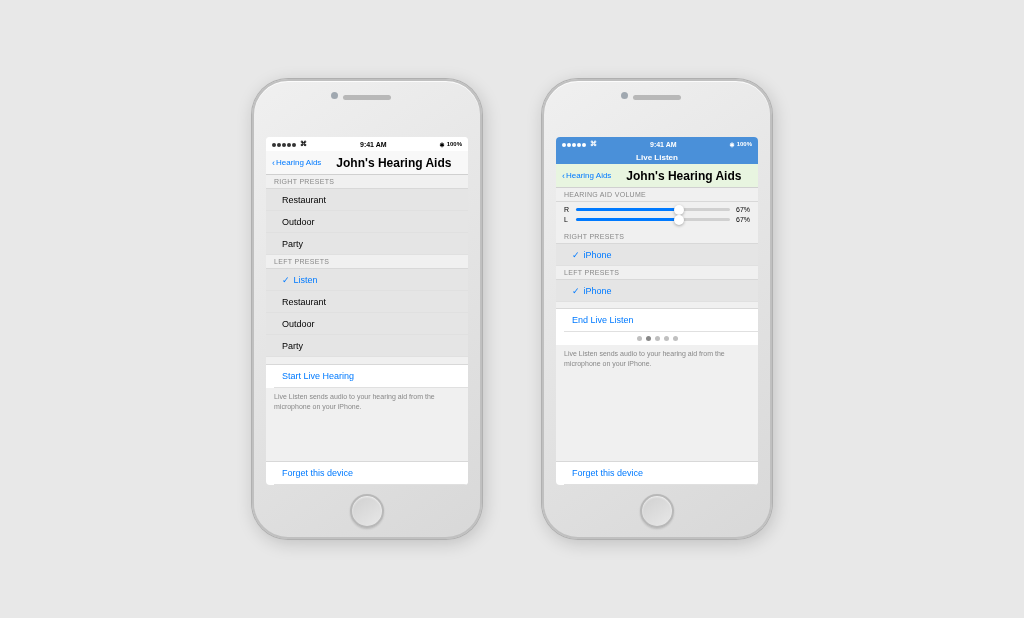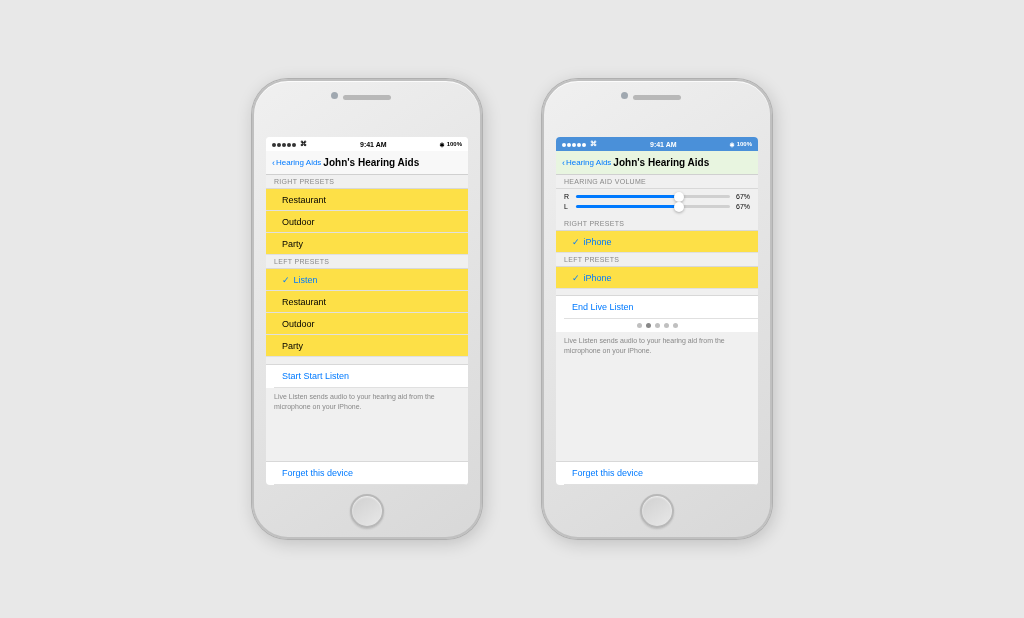--- a/index.html
+++ b/index.html
@@ -125,42 +125,42 @@
     }
     .back-btn {
       color: #007AFF;
       font-size: 8px;
       display: flex;
       align-items: center;
       gap: 1px;
     }
     .back-chevron { font-size: 9px; }
     .nav-title {
-      font-size: 10px;
+      font-size: 12px;
       font-weight: 700;
       color: #000;
-      margin-left: 2px;
+      margin-left: 15px;
       white-space: nowrap;
     }
     .nav-bar { position: relative; }
     
     .section-header {
       background: #f0f0f0;
       padding: 3px 8px;
       font-size: 7px;
       color: #888;
       text-transform: uppercase;
       letter-spacing: 0.3px;
       font-weight: 500;
       border-bottom: 0.5px solid #d8d8d8;
       flex-shrink: 0;
     }
     
     .list-row {
-      background: #fde047;
+      background: #e5e5e5;
       padding: 5px 16px;
       border-bottom: 0.5px solid #e0e0e0;
       display: flex;
       align-items: center;
       font-size: 9px;
       color: #000;
       flex-shrink: 0;
       min-height: 22px;
     }
     .list-row.selected { color: #007AFF; }
@@ -310,21 +310,21 @@
       <div class="list-row">
         <span>Outdoor</span>
       </div>
       <div class="list-row">
         <span>Party</span>
       </div>
 
       <div class="section-header" style="min-height:8px;"></div>
 
       <div class="action-row">
-        <span>Start Start Listen</span>
+        <span>Start Live Hearing</span>
       </div>
       <div class="action-desc">Live Listen sends audio to your hearing aid from the microphone on your iPhone.</div>
       <div class="spacer"></div>
       <div class="section-header" style="min-height:6px;"></div>
       <div class="action-row">
         <span>Forget this device</span>
       </div>
     </div>
     <div class="phone-bottom">
       <div class="home-btn"></div>
@@ -345,20 +345,21 @@
           </div>
           <span class="wifi-icon" style="color:#fff;">⌘</span>
         </div>
         <div class="status-time" style="color:#fff;">9:41 AM</div>
         <div class="status-right" style="color:#fff;">
           <span>✱</span>
           <span>100%</span>
         </div>
       </div>
 
+      <div style="background:#4A90D9; text-align:center; padding:2px; font-size:8px; font-weight:700; color:#fff; flex-shrink:0;">Live Listen</div>
 
       <div class="nav-bar nav-highlight">
         <div class="back-btn">
           <span class="back-chevron">‹</span>
           <span>Hearing Aids</span>
         </div>
         <span class="nav-title">John's Hearing Aids</span>
       </div>
 
       <div class="section-header">HEARING AID VOLUME</div>

